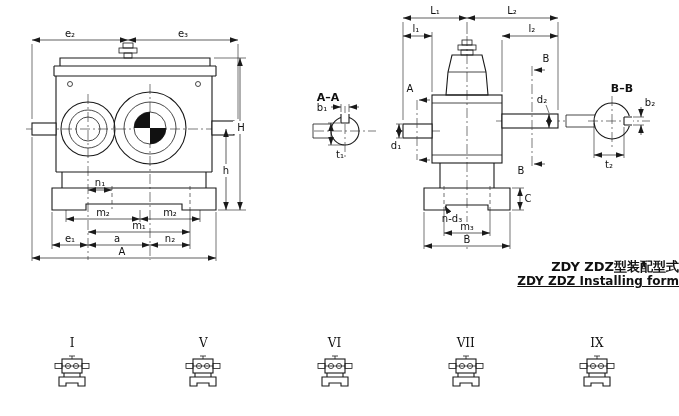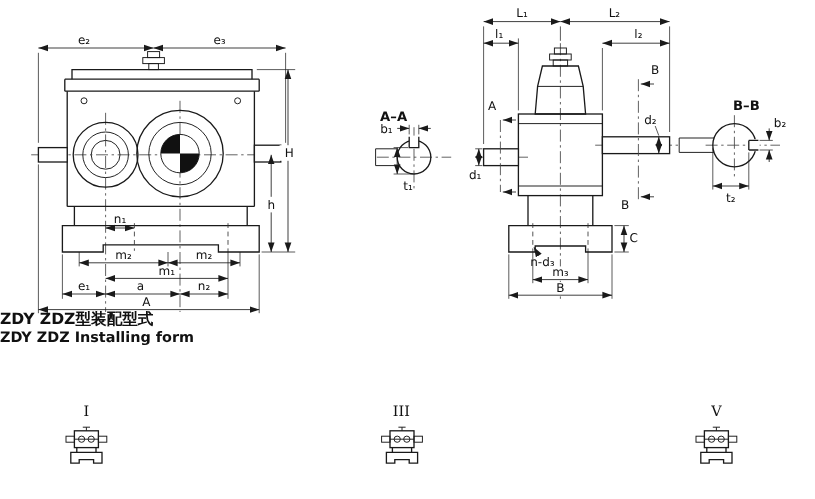--- a/index.html
+++ b/index.html
@@ -9,23 +9,23 @@
   
   .ol  {fill:none;stroke:#1a1a1a;stroke-width:1.1;stroke-linejoin:miter;stroke-linecap:butt;}
   .thin{fill:none;stroke:#1a1a1a;stroke-width:.8;}
   .cl  {fill:none;stroke:#444;stroke-width:.7;stroke-dasharray:10 3 2 3;}
   .hid {fill:none;stroke:#333;stroke-width:.7;stroke-dasharray:4 3;}
   .dim {fill:none;stroke:#1a1a1a;stroke-width:.7;}
   .ext {fill:none;stroke:#1a1a1a;stroke-width:.6;}
   .lblbg{fill:#fff;stroke:none;}
   text{font:10px "DejaVu Sans",sans-serif;fill:#111;text-anchor:middle;}
   .sec-title{font-size:11px;font-weight:600;}
-  .caption{position:absolute;left:0;top:259px;width:679px;text-align:left;color:#111;}
+  .caption{position:absolute;left:0;top:259px;width:679px;text-align:right;color:#111;}
   .caption .cn{font:600 13px "DejaVu Sans",sans-serif;line-height:15px;}
-  .caption .en{font:600 12px "DejaVu Sans",sans-serif;line-height:14px;}
+  .caption .en{font:600 12px "DejaVu Sans",sans-serif;line-height:14px;text-decoration:underline;}
   .forms{position:absolute;top:336px;left:50px;right:60px;display:flex;justify-content:space-between;}
   .form{width:44px;text-align:center;}
   .fnum{font:12px "DejaVu Serif",serif;color:#111;margin-bottom:2px;height:14px;}
   .ficon{margin:0 auto;}
 </style>
 </head>
 <body>
 
 <div id="stage">
 
@@ -289,26 +289,38 @@
   </div>
 
   <div class="forms">
     <div class="form">
       <div class="fnum">I</div>
       <svg class="ficon" width="44" height="40" viewBox="0 0 44 40">
           <use href="#gbox"></use>
         </svg>
     </div>
     <div class="form">
-      <div class="fnum">III</div>
-      <svg class="ficon" width="44" height="40" viewBox="0 0 44 40">
-          <use href="#gbox"></use>
-        </svg>
-    </div>
-    <div class="form">
       <div class="fnum">V</div>
       <svg class="ficon" width="44" height="40" viewBox="0 0 44 40">
           <use href="#gbox"></use>
         </svg>
     </div>
+    <div class="form">
+      <div class="fnum">VI</div>
+      <svg class="ficon" width="44" height="40" viewBox="0 0 44 40">
+          <use href="#gbox"></use>
+        </svg>
+    </div>
+    <div class="form">
+      <div class="fnum">VII</div>
+      <svg class="ficon" width="44" height="40" viewBox="0 0 44 40">
+          <use href="#gbox"></use>
+        </svg>
+    </div>
+    <div class="form">
+      <div class="fnum">IX</div>
+      <svg class="ficon" width="44" height="40" viewBox="0 0 44 40">
+          <use href="#gbox"></use>
+        </svg>
+    </div>
   </div>
 
 </div>
 
 </body></html>

